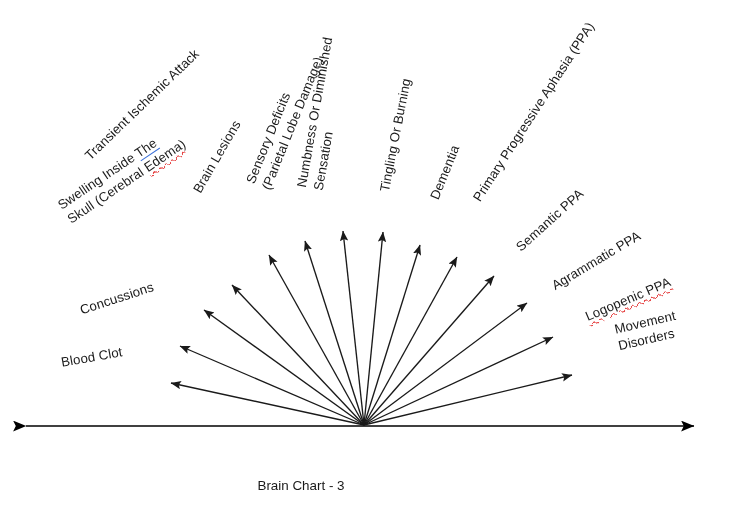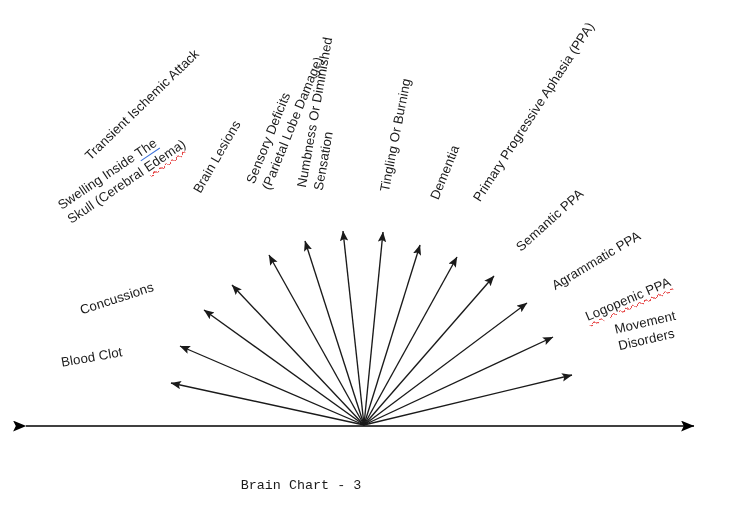--- a/index.html
+++ b/index.html
@@ -31,21 +31,20 @@
   .sp-blue{
     border-bottom:1px double #3a6fd8;
     padding-bottom:0px;
   }
   #title{
     position:absolute;
     left:0;top:478px;width:602px;
     text-align:center;
     font-size:13.4px;
     color:#1a1a1a;
-    font-family:Liberation Mono, monospace;
   }
 </style>
 </head>
 <body>
 
 <div id="stage">
 
   <svg id="fan" viewBox="0 0 730 511">
     <defs>
       <marker id="ah" markerWidth="9" markerHeight="9" refX="7.4" refY="3.1" orient="auto" markerUnits="strokeWidth">

